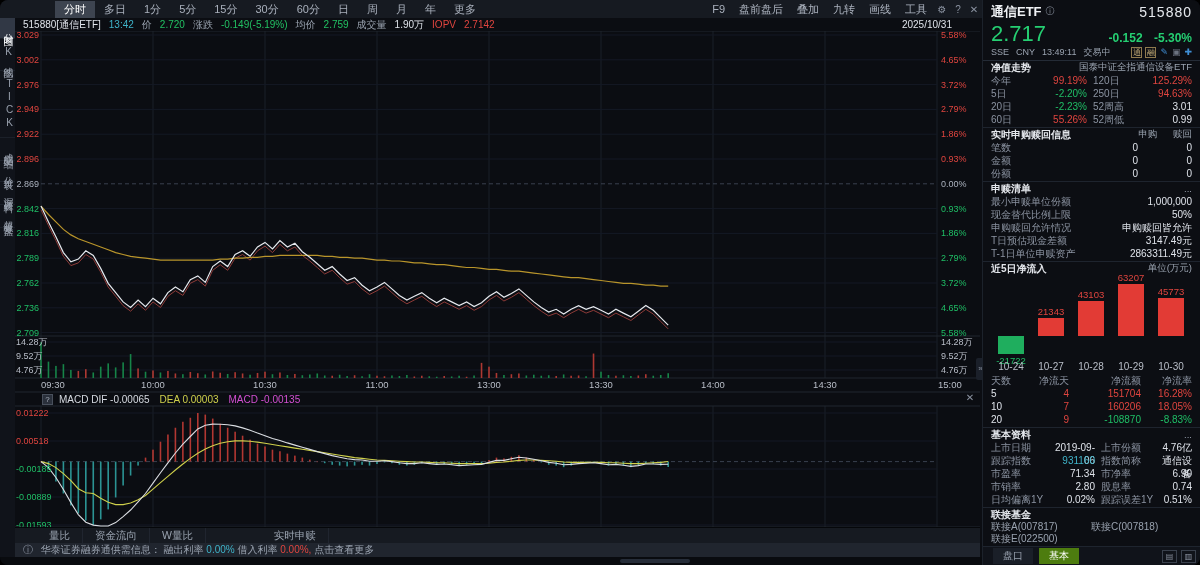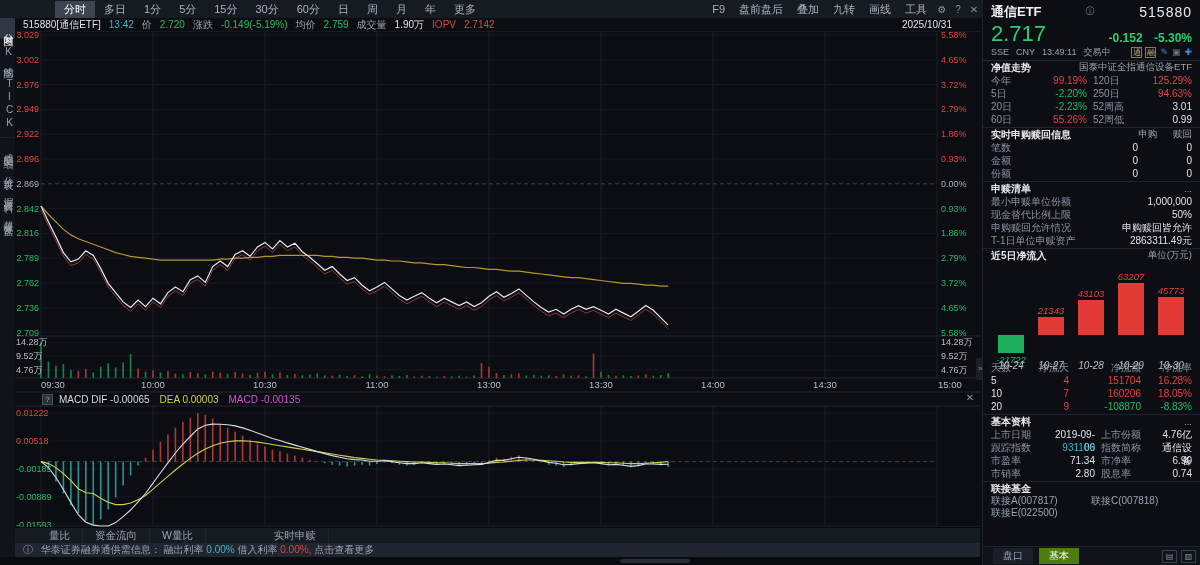--- a/index.html
+++ b/index.html
@@ -1,20 +1,20 @@
 <!DOCTYPE html>
 <html><head>
 <meta charset="utf-8">
 <style>
   * { box-sizing: border-box; margin:0; padding:0; }
   html,body { background:#000; }
   #app {
     position:relative; width:1200px; height:565px; overflow:hidden;
     background:#0b0d12; font-family:"Liberation Sans","DejaVu Sans",sans-serif;
-    color:#c9ced8; user-select:none;
+    color:#c9ced8; user-select:none;border-radius:8px;
   }
   
   .toolbar { position:absolute; left:0; top:0; right:218px; height:18px;
     background:#161a21; display:flex; align-items:center; font-size:11px; color:#aab1bd; }
   .tb-left { display:flex; margin-left:55px; }
   .tb-item { padding:1px 9px; cursor:pointer; white-space:nowrap; }
   .tb-item.active { background:#3d4450; color:#fff; }
   .tb-right { margin-left:auto; display:flex; align-items:center; }
   .tb-right .tb-item { padding:1px 7px; }
   .tb-ico { width:16px; text-align:center; color:#8b93a1; cursor:pointer; font-size:10px; }
@@ -48,21 +48,21 @@
   .notice { position:absolute; left:15px; top:543px; right:220px; height:14px;
     background:#20252e; font-size:10px; line-height:14px; padding-left:8px; white-space:nowrap; }
   .notice .n-ico { color:#8b93a1; margin-right:5px; }
   .bottom-strip { position:absolute; left:0; top:557px; width:982px; height:8px; background:#090b0f; }
   .strip-thumb { position:absolute; left:620px; top:2px; width:70px; height:4px;
     background:#262d39; border-radius:2px; cursor:pointer; }
   
   .rp { position:absolute; right:0; top:0; width:218px; height:565px; background:#0c0e13;
     border-left:1px solid #1c222b; font-size:10px; }
   .rp-head { padding:2px 8px 0; }
-  .title-row { display:flex; align-items:center; height:19px;gap:40px; }
+  .title-row { display:flex; align-items:center; height:19px; }
   .fund-name { font-size:13px; font-weight:bold; color:#f0f2f5; }
   .info-ic { color:#8b93a1; font-size:9px; margin-left:4px; cursor:pointer; }
   .fund-code { margin-left:auto; font-size:14px; color:#e6e9ee; letter-spacing:1px; }
   .price-row { display:flex; align-items:flex-end; height:24px; }
   .last-px { font-size:22px; font-weight:normal; color:#25cf72; line-height:22px; }
   .chg { margin-left:auto; font-size:12px; font-weight:bold; color:#25cf72; }
   .chg span { margin-left:8px; }
   .meta-row { display:flex; align-items:center; height:14px; font-size:9px; color:#9aa3b0; }
   .meta-row .m { margin-right:7px; }
   .badges { margin-left:auto; display:flex; align-items:center; }
@@ -82,21 +82,21 @@
   .g3 .lab { color:#8b93a1; }
   .g3 .val { text-align:right; color:#dfe3ea; }
   .kv { display:flex; justify-content:space-between; }
   .kv .lab { color:#8b93a1; }
   .kv .val { color:#dfe3ea; }
   .ft { display:grid; grid-template-columns:34px 44px 72px 1fr; padding:0 8px; height:13px; line-height:13px; }
   .ft .c { text-align:right; }
   .ft .c0 { text-align:left; color:#dfe3ea; }
   .ft.hd .c, .ft.hd .c0 { color:#8b93a1; }
   .flows { position:relative; height:98px; margin:1px 8px 0; }
-  .fb-col { position:absolute; top:12px; width:40px; height:84px;font-style:italic; }
+  .fb-col { position:absolute; top:0; width:40px; height:84px; }
   .fb-bar { position:absolute; left:7px; width:26px; }
   .fb-lbl { position:absolute; width:48px; left:-4px; text-align:center; font-size:9.5px; }
   .fb-date { position:absolute; top:85px; width:40px; text-align:center; color:#b9bec8; font-size:10px; }
   .links-row { display:flex; padding:0 8px; height:12px; line-height:12px; color:#9aa3b0; }
   .links-row .li { width:100px; cursor:pointer; }
   .rp-tabs { position:absolute; left:0; bottom:0; width:100%; height:19px; background:#10131a;
     border-top:1px solid #1e242e; display:flex; align-items:center; padding-left:10px; font-size:10px; }
   .rp-tab { padding:1px 10px; margin-right:6px; background:#1a1f28; color:#9aa3b0; cursor:pointer; }
   .rp-tab.active { background:#4d7c0f; color:#fff; }
   .rp-tabs .ric { margin-left:auto; }
@@ -544,20 +544,24 @@
         </div>
         <div class="rp-row kv">
           <span class="lab">现金替代比例上限</span>
           <span class="val">50%</span>
         </div>
         <div class="rp-row kv">
           <span class="lab">申购赎回允许情况</span>
           <span class="val">申购赎回皆允许</span>
         </div>
         <div class="rp-row kv">
+          <span class="lab">T日预估现金差额</span>
+          <span class="val">3147.49元</span>
+        </div>
+        <div class="rp-row kv">
           <span class="lab">T-1日单位申赎资产</span>
           <span class="val">2863311.49元</span>
         </div>
       </div>
 
     <div class="sec-h">
       <span>近5日净流入</span>
       <span class="sub">单位(万元)</span>
     </div>
     <div class="flows" id="flows-chart">
@@ -636,20 +640,26 @@
           <span class="val" style="color: rgb(223, 227, 234);">71.34</span>
           <span class="lab">市净率</span>
           <span class="val" style="color: rgb(223, 227, 234);">6.90</span>
         </div>
         <div class="rp-row g4" style="grid-template-columns: 58px 52px 54px 1fr;">
           <span class="lab">市销率</span>
           <span class="val" style="color: rgb(223, 227, 234);">2.80</span>
           <span class="lab">股息率</span>
           <span class="val" style="color: rgb(223, 227, 234);">0.74</span>
         </div>
+        <div class="rp-row g4" style="grid-template-columns: 58px 52px 54px 1fr;">
+          <span class="lab">日均偏离1Y</span>
+          <span class="val" style="color: rgb(223, 227, 234);">0.02%</span>
+          <span class="lab">跟踪误差1Y</span>
+          <span class="val" style="color: rgb(223, 227, 234);">0.51%</span>
+        </div>
       </div>
 
     <div class="sec-h">
       <span>联接基金</span>
     </div>
     <div id="links-rows">
         <div class="links-row">
           <span class="li">联接A(007817)</span>
           <span class="li">联接C(007818)</span>
         </div>

